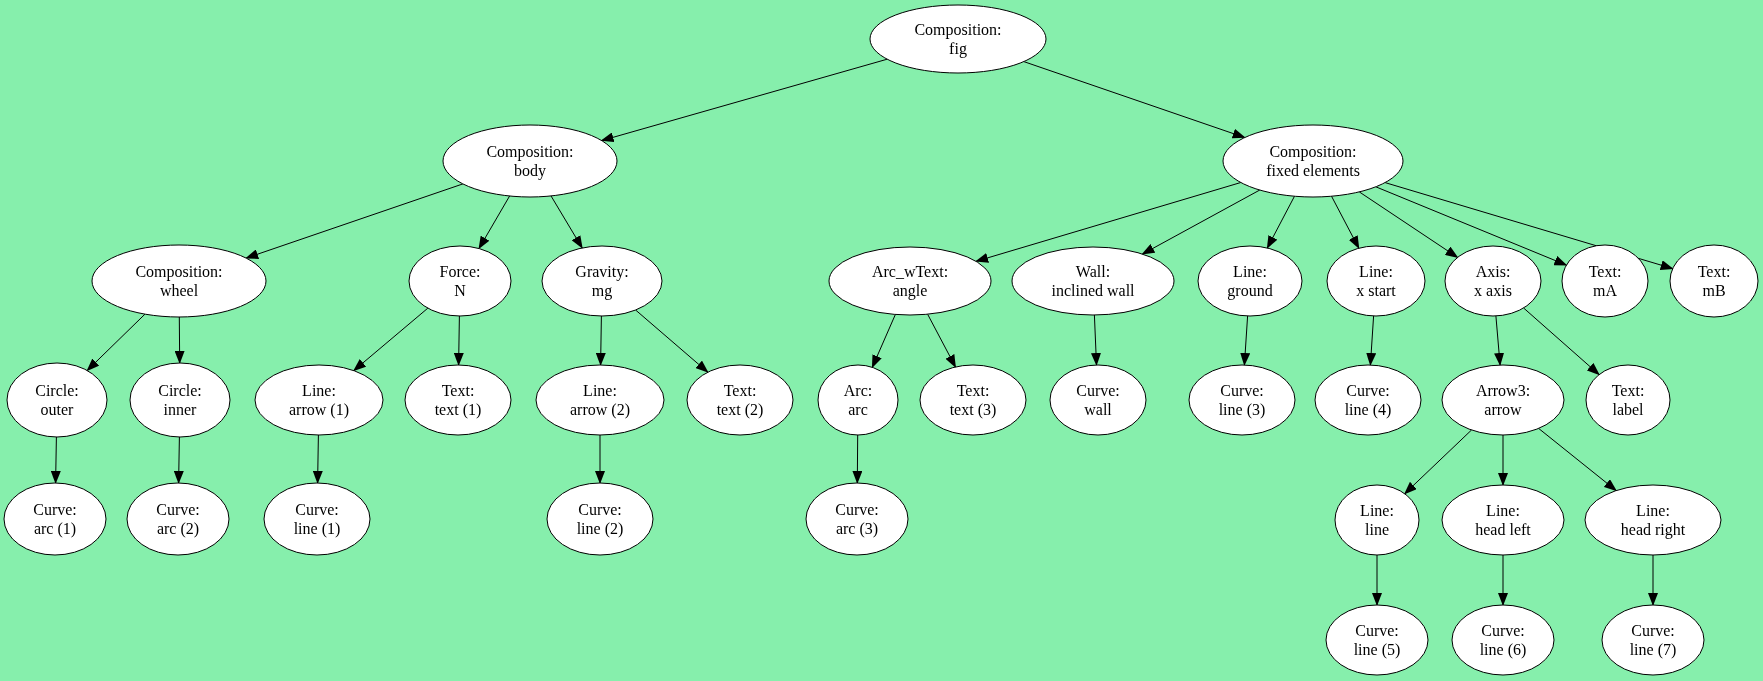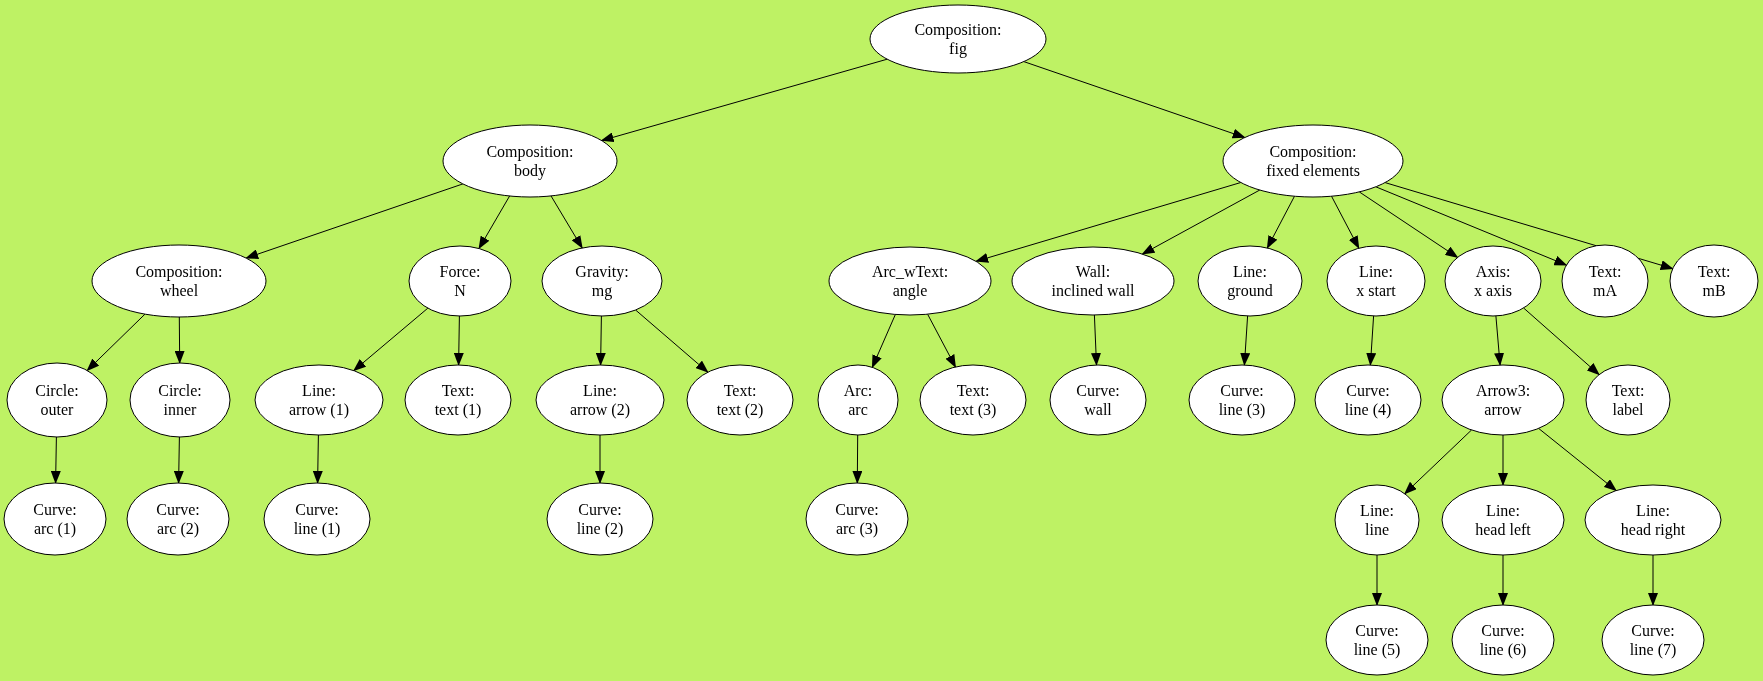--- a/index.html
+++ b/index.html
@@ -4,21 +4,21 @@
 <style>
   html, body {
     margin: 0;
     padding: 0;
     background: #ffffff;
   }
   .stage {
     position: relative;
     width: 1763px;
     height: 681px;
-    background: #bef264;
+    background: #86efac;
     overflow: hidden;
   }
   svg { display: block; }
   .node-shape {
     fill: #ffffff;
     stroke: #000000;
     stroke-width: 1;
   }
   .node-label {
     font-family: "Liberation Serif", "DejaVu Serif", serif;

